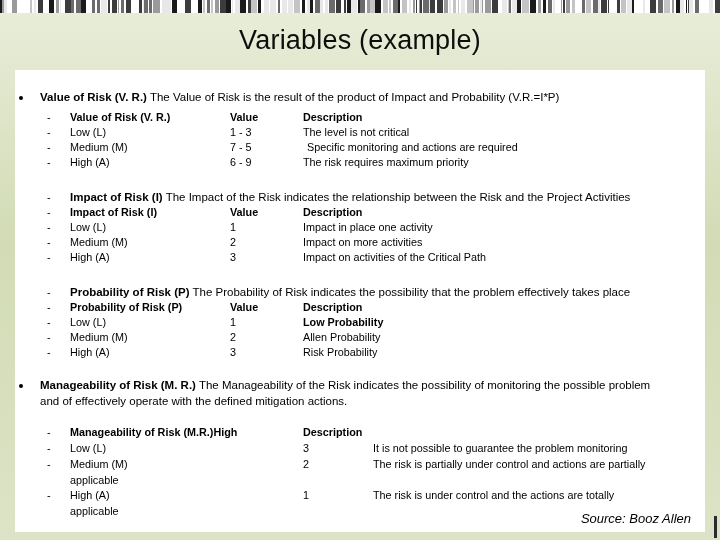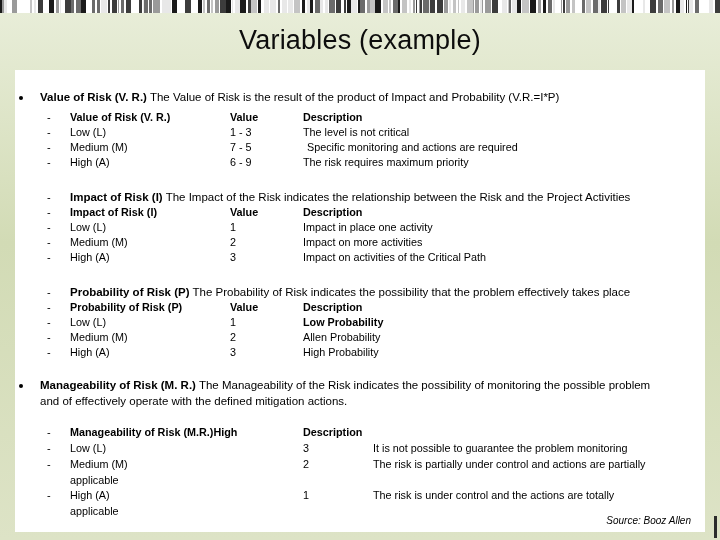--- a/index.html
+++ b/index.html
@@ -91,21 +91,21 @@
     line-height: 15.5px;
     color: #000;
     white-space: pre-wrap;
   }
   .cell.b { font-weight: bold; }
 
   #source {
     position: absolute;
     right: 14px;
     bottom: 6px;
-    font-size: 10px;
+    font-size: 13px;
     font-style: italic;
     color: #000;
   }
   #edge-mark {
     position: absolute;
     right: 3px;
     bottom: 2px;
     width: 3px;
     height: 22px;
     background: #2b2b2b;
@@ -352,21 +352,21 @@
       <div class="cell" style="left:288px; top:245px; width:390px;font-weight:bold;">Low Probability</div>
 
       <div class="dash" style="left:32px; top:260px;">-</div>
       <div class="cell" style="left:55px; top:260px; width:160px;">Medium (M)</div>
       <div class="cell" style="left:215px; top:260px; width:70px;">2</div>
       <div class="cell" style="left:288px; top:260px; width:390px;">Allen Probability</div>
 
       <div class="dash" style="left:32px; top:275px;">-</div>
       <div class="cell" style="left:55px; top:275px; width:160px;">High (A)</div>
       <div class="cell" style="left:215px; top:275px; width:70px;">3</div>
-      <div class="cell" style="left:288px; top:275px; width:390px;">High Probability</div>
+      <div class="cell" style="left:288px; top:275px; width:390px;">Risk Probability</div>
     </div>
 
     <div class="bullet-row" style="left:0; top:308px; width:690px;">
       <span class="dot" style="top:6px;"></span>
       <div class="para" style="top:0; width:630px;">
         <b>Manageability of Risk (M. R.)</b><span> The Manageability of the Risk indicates the possibility of monitoring the possible problem and of effectively operate with the defined mitigation actions.</span>
       </div>
     </div>
 
     <div>

